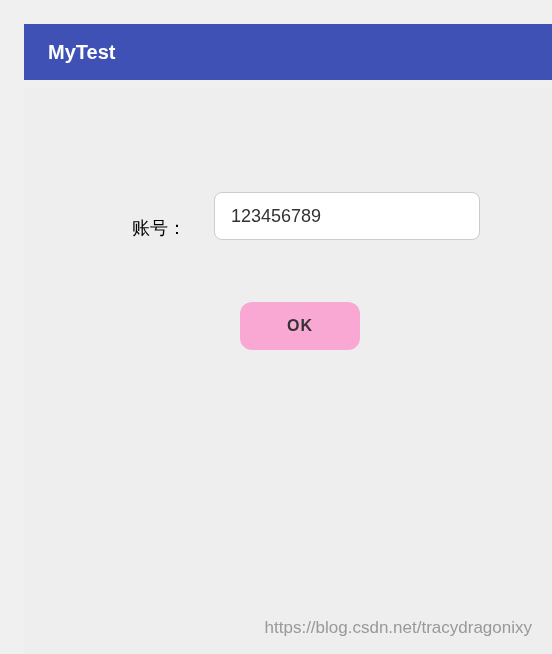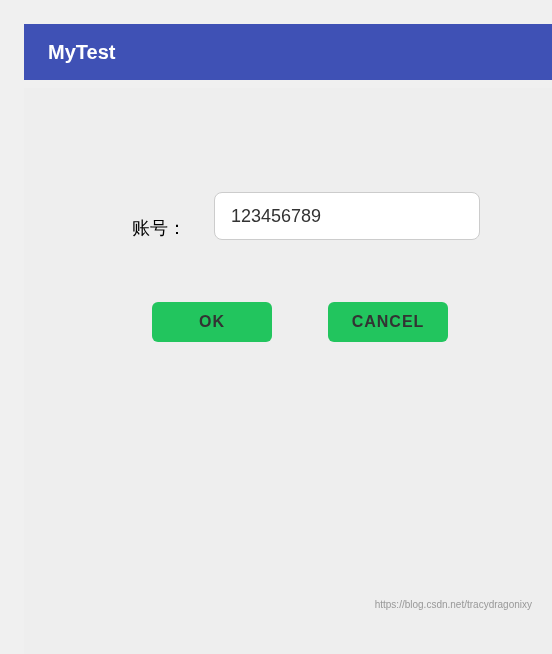--- a/index.html
+++ b/index.html
@@ -82,36 +82,36 @@
     .button-row {
       display: flex;
       flex-direction: row;
       justify-content: center;
       gap: 40px;
       margin-top: 10px;
     }
 
     .btn {
       width: 120px;
-      height: 40px;
-      border-radius: 6px;
+      height: 48px;
+      border-radius: 12px;
       border: none;
-      background-color: #22c55e;
+      background-color: #f9a8d4;
       font-size: 16px;
       font-weight: bold;
       color: #333333;
       cursor: pointer;
       letter-spacing: 1px;
     }
 
     .watermark {
       position: absolute;
-      bottom: 36px;
+      bottom: 8px;
       right: 12px;
-      font-size: 10px;
+      font-size: 17px;
       color: #999999;
     }
   </style>
 </head>
 <body>
 
 <div class="app-bar">
   <span class="app-bar-title">MyTest</span>
 </div>
 
@@ -120,20 +120,19 @@
   <div class="form-container">
 
     <div class="form-row">
       <label class="form-label">账号：</label>
       <input class="form-input" type="text" value="123456789" style="">
     </div>
 
 
     <div class="button-row">
       <button class="btn">OK</button>
-      <button class="btn">CANCEL</button>
     </div>
 
   </div>
 
 </div>
 
 <div class="watermark">https://blog.csdn.net/tracydragonixy</div>
 
 </body></html>

